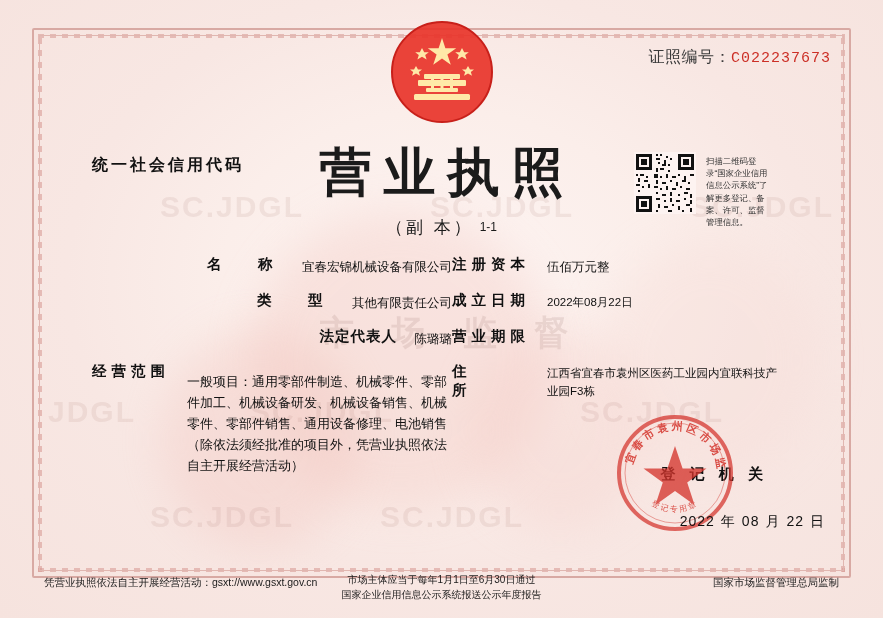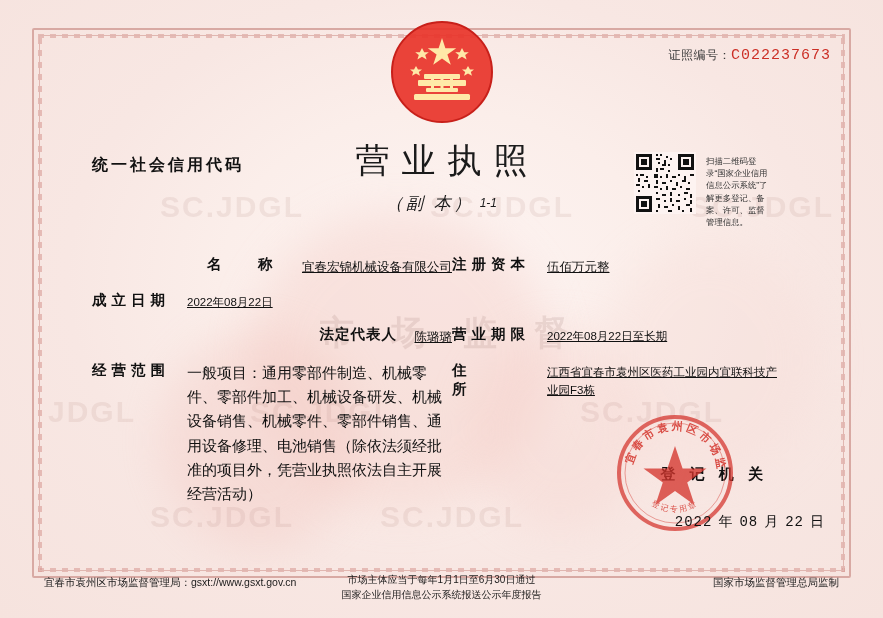--- a/index.html
+++ b/index.html
@@ -71,45 +71,44 @@
   
   .cert-no {
     position: absolute;
     right: 52px;
     top: 47px;
     font-size: 13px;
     color: #c0392b;
     letter-spacing: .5px;
     white-space: nowrap;
   }
-  .cert-no .label { color: #3a3a3a; font-size: 12px; }
+  .cert-no .label { color: #3a3a3a; font-size: 16px; }
   .cert-no .value { color: #cc2f26; font-size: 15px; font-family: "Liberation Mono", monospace; letter-spacing: 1px; text-align: right;}
 
   
   .title {
     position: absolute;
     left: 0; right: 0;
     top: 138px;
     text-align: center;
     pointer-events: none;
   }
   .title .main {
     font-family: "DejaVu Sans", sans-serif;
-    font-size: 34px;
-    font-weight: normal;
+    font-size: 52px;
+    font-weight: bold;
     letter-spacing: 12px;
     color: #1b1b1b;
     margin-left: 12px;
   }
   .title .sub {
     margin-top: 8px;
     font-size: 17px;
     letter-spacing: 3px;
     color: #1b1b1b;
-    font-style: italic;
   }
   .title .sub .seq {
     font-size: 12px;
     letter-spacing: 0;
     margin-left: 6px;
     vertical-align: 2px;
   }
 
   
   .credit-code {
@@ -187,28 +186,28 @@
     color: #111;
     letter-spacing: 1px;
   }
   .flabel.sp4 { letter-spacing: 11px; }
   .flabel.sp3 { letter-spacing: 5px; font-family: Liberation Mono, monospace; }
   .fvalue {
     font-size: 12.5px;
     color: #111;
     line-height: 1.5;
     padding-top: 3px;
-    text-decoration: underline;
   }
   .fvalue.small { font-size: 11.5px; }
   .scope-value {
-    font-size: 15px;
+    font-size: 13px;
     line-height: 1.62;
     color: #111;
     width: 300px;
+    margin-top: 9px;
   }
   .addr-value {
     font-size: 11.5px;
     line-height: 1.55;
     width: 250px;
   }
 
   
   .registrar {
     position: absolute;
@@ -220,21 +219,21 @@
     color: #111;
   }
   .issue-date {
     position: absolute;
     right: 55px;
     top: 513px;
     font-size: 14px;
     letter-spacing: 1px;
     color: #111;
   }
-  .issue-date span { margin: 0 3px; font-family: Liberation Mono, monospace; }
+  .issue-date span { margin: 0 3px; }
 
   
   .seal {
     position: absolute;
     left: 614px;
     top: 412px;
     width: 122px;
     height: 122px;
     opacity: .85;
   }
@@ -414,34 +413,37 @@
         <div class="flabel sp4">名　称</div>
         <div class="fvalue">宜春宏锦机械设备有限公司</div>
       </div>
       <div class="col-right">
         <div class="flabel sp3">注册资本</div>
         <div class="fvalue">伍佰万元整</div>
       </div>
     </div>
 
     <div class="row">
+      <div class="col-left">
+        <div class="flabel sp4">类　型</div>
+        <div class="fvalue">其他有限责任公司</div>
+      </div>
       <div class="col-right">
         <div class="flabel sp3">成立日期</div>
         <div class="fvalue small">2022年08月22日</div>
       </div>
     </div>
 
     <div class="row">
       <div class="col-left">
         <div class="flabel">法定代表人</div>
         <div class="fvalue">陈璐璐</div>
       </div>
       <div class="col-right">
         <div class="flabel sp3">营业期限</div>
-        <div class="fvalue small">2022年08月22日至长期</div>
       </div>
     </div>
 
     <div class="row">
       <div class="col-left">
         <div class="flabel sp3">经营范围</div>
         <div class="scope-value">一般项目：通用零部件制造、机械零件、零部件加工、机械设备研发、机械设备销售、机械零件、零部件销售、通用设备修理、电池销售（除依法须经批准的项目外，凭营业执照依法自主开展经营活动）</div>
       </div>
       <div class="col-right">
         <div class="flabel sp4">住　　所</div>
@@ -468,21 +470,21 @@
       </text>
     </svg>
   </div>
 
   <div class="issue-date">
     <span>2022</span><span>年</span><span>08</span><span>月</span><span>22</span><span>日</span>
   </div>
 
   <div class="footer">
     <div class="f-left">
-      <span>宜春市袁州区市场监督管理局：</span><span>gsxt://www.gsxt.gov.cn</span>
+      <span>凭营业执照依法自主开展经营活动：</span><span>gsxt://www.gsxt.gov.cn</span>
     </div>
     <div class="f-center">
       <div>市场主体应当于每年1月1日至6月30日通过</div>
       <div>国家企业信用信息公示系统报送公示年度报告</div>
     </div>
     <div class="f-right">国家市场监督管理总局监制</div>
   </div>
 
 </div>
 

